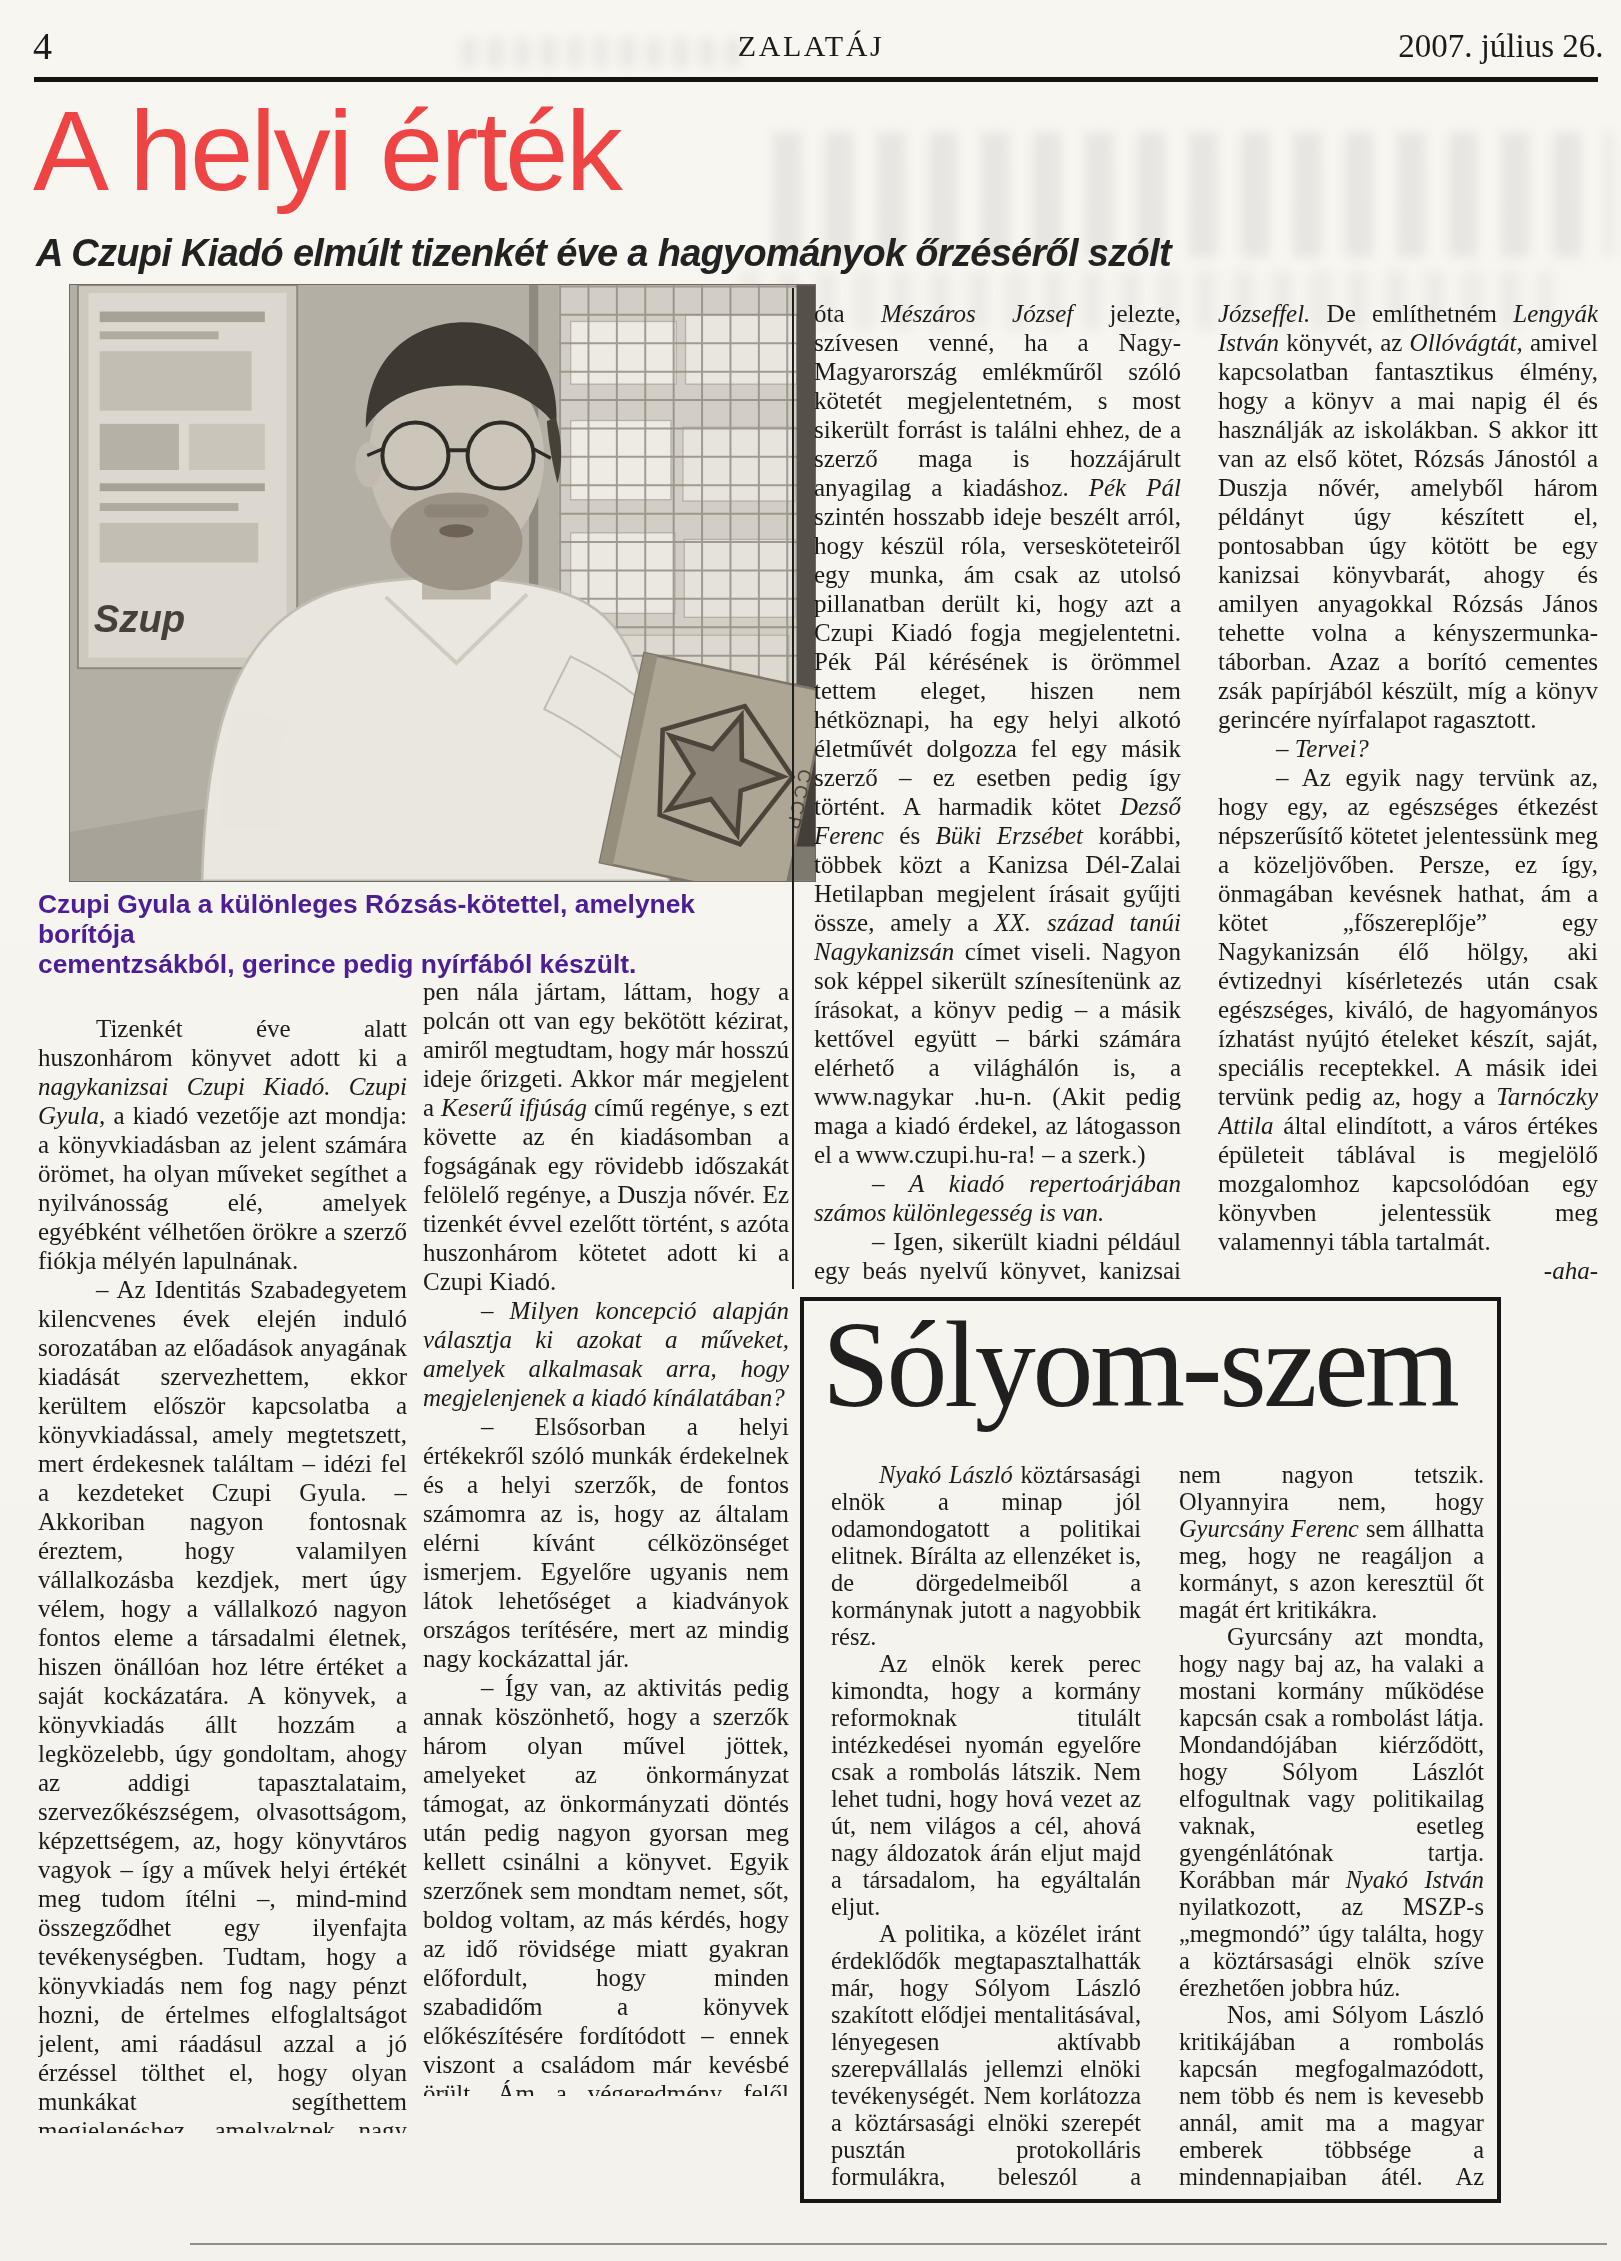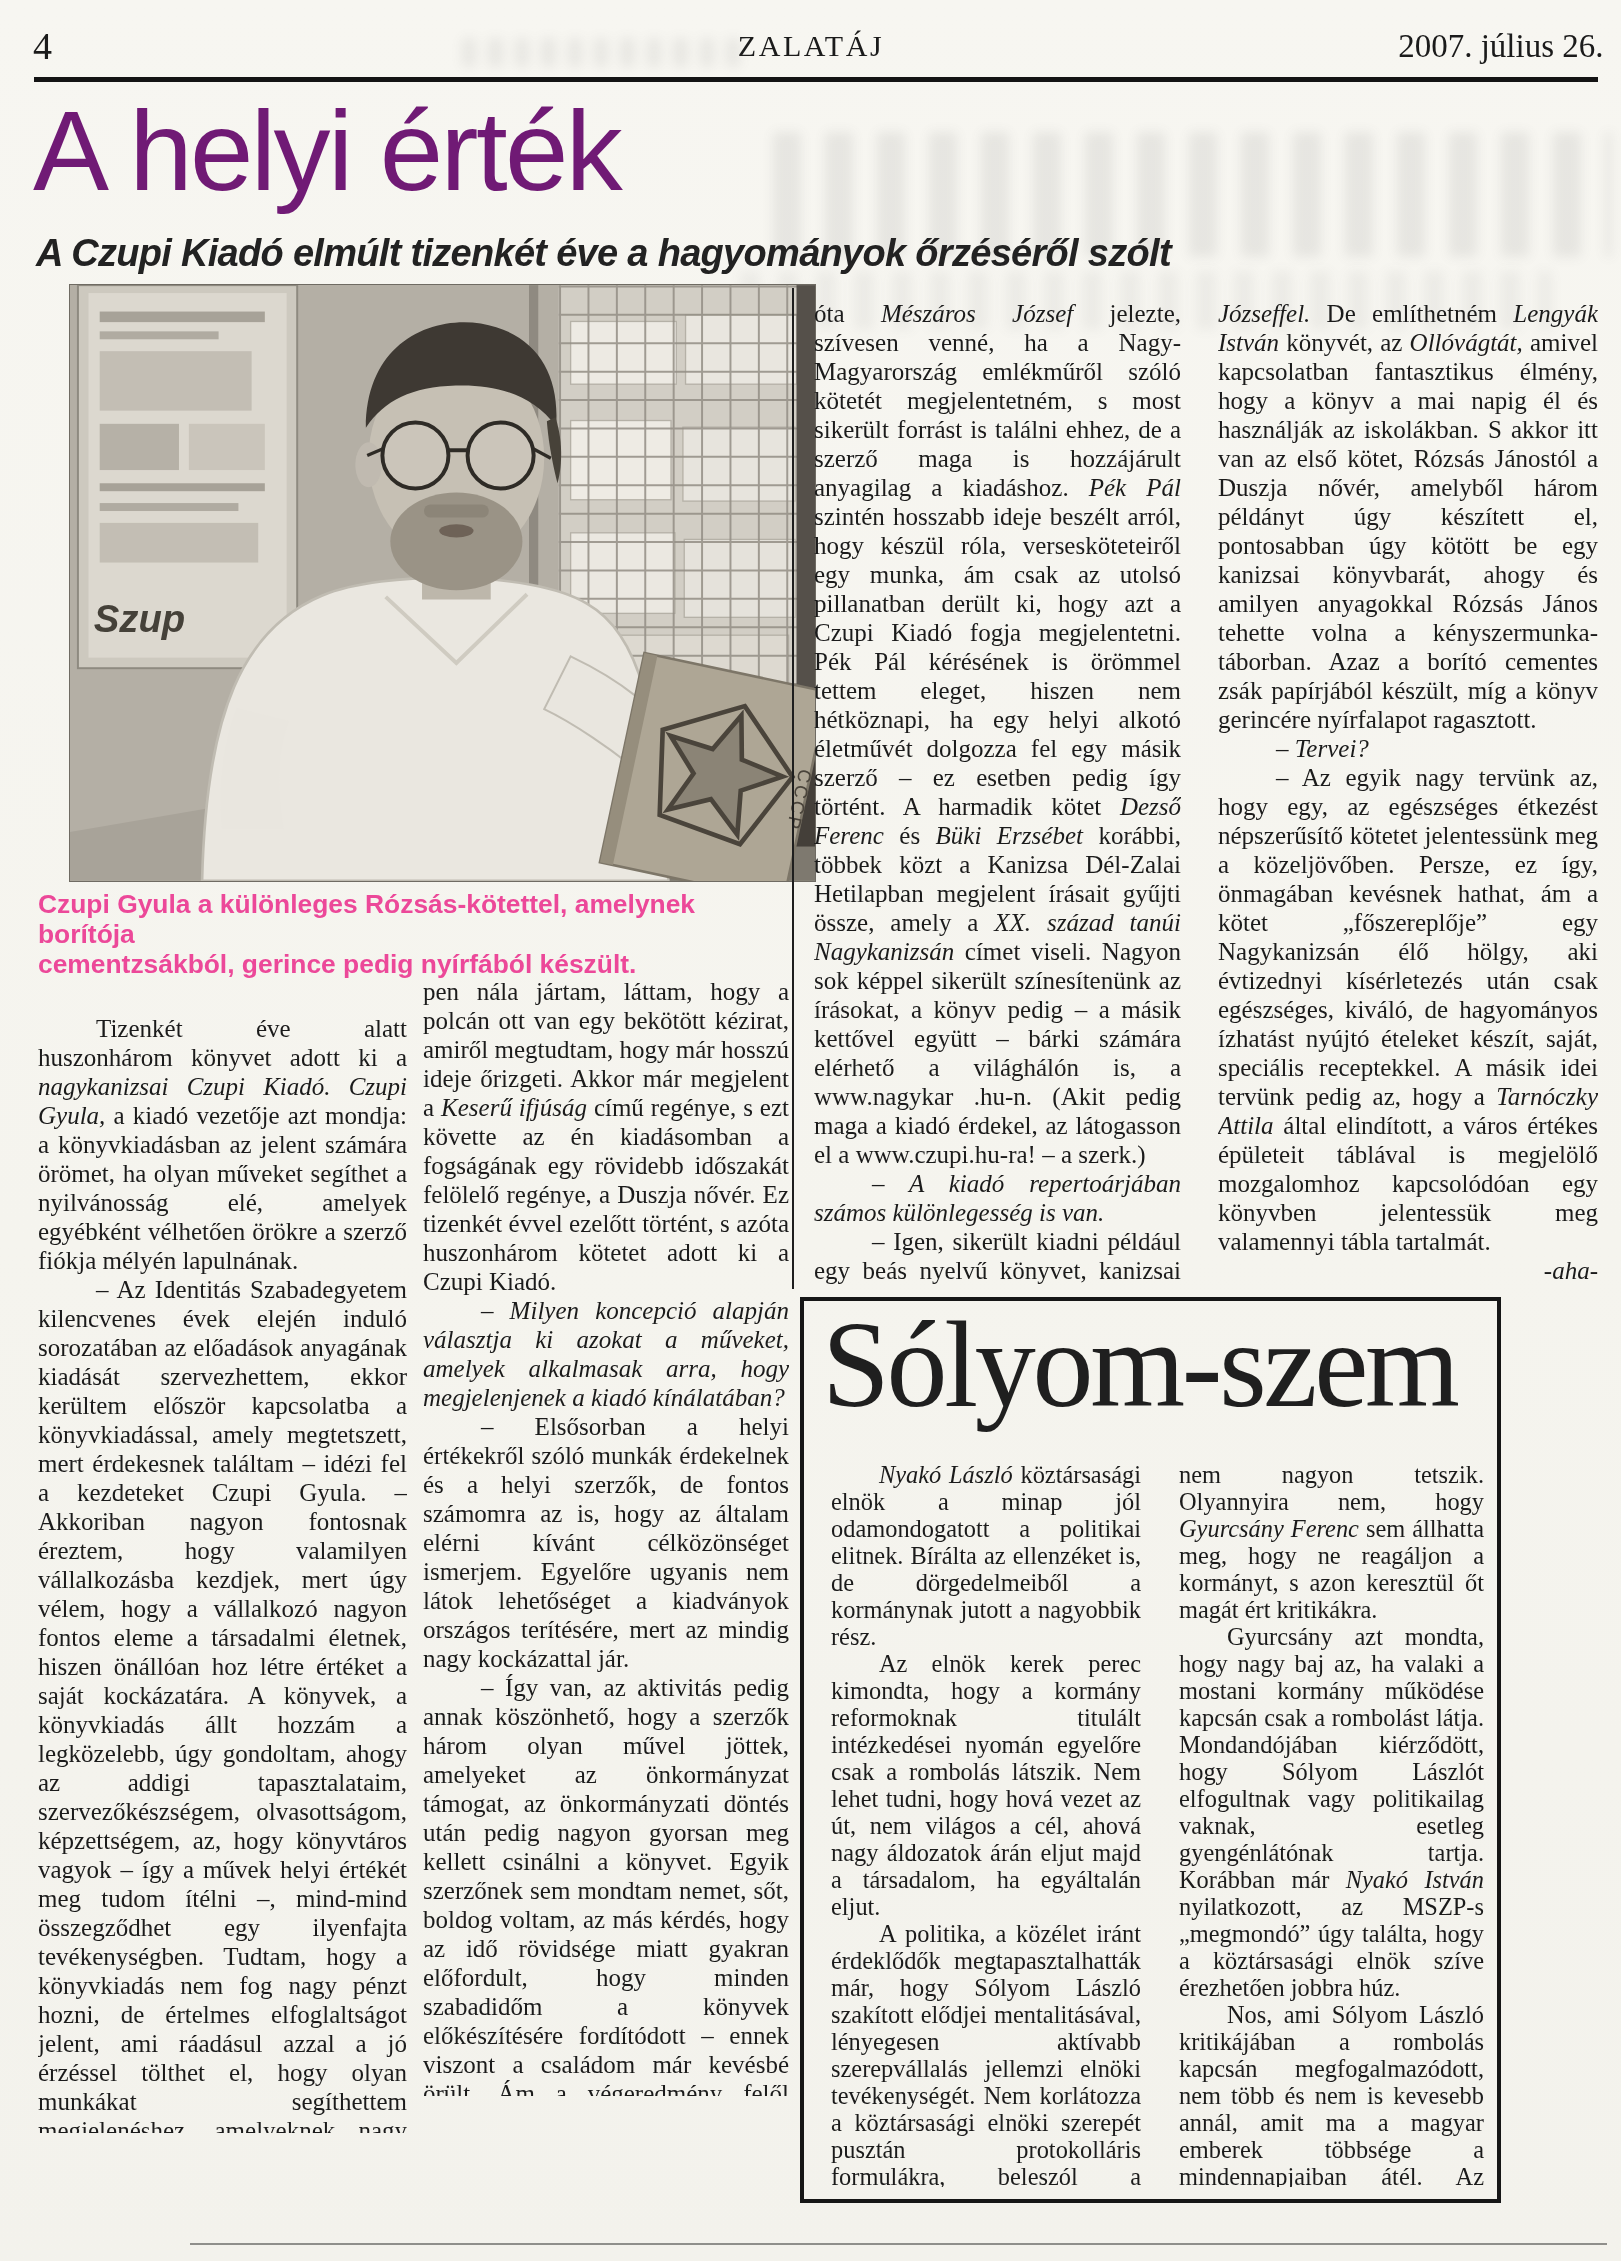--- a/index.html
+++ b/index.html
@@ -10,32 +10,32 @@
   }
   .abs{position:absolute;}
   
   .pageno{left:33px;top:24px;font-size:38px;letter-spacing:0.7px;}
   .masthead{left:0;right:0;top:29px;text-align:center;font-size:30px;letter-spacing:2.6px;}
   .dateline{right:18.5px;top:28px;font-size:33px;}
   .toprule{left:34px;top:77px;width:1564px;height:5.3px;background:#141414;}
   
   .headline{
     left:33px;top:91px;font-family:"Liberation Sans", sans-serif;
-    font-size:114px;line-height:1.05;letter-spacing:-2.6px;color:#701a75;font-weight:500;
+    font-size:114px;line-height:1.05;letter-spacing:-2.6px;color:#ef4444;font-weight:500;
   }
   .subheadline{
     left:36px;top:232px;font-family:"Liberation Sans", sans-serif;
     font-size:38px;font-weight:700;font-style:italic;color:#222;letter-spacing:-0.7px;
   }
   
   .photo{left:38px;top:285px;width:745px;height:596px;background:#b6b1a7;outline:1.3px solid #6f6b63;margin-left:32px;}
   .photo svg{display:block;}
   .caption{
     left:38px;top:889px;width:759px;font-family:"Liberation Sans", sans-serif;
-    font-weight:700;font-size:26.4px;line-height:30px;color:#ec4899;
+    font-weight:700;font-size:26.4px;line-height:30px;color:#4c1d95;
   }
   
   .body-col{font-size:25px;line-height:29px;text-align:justify;overflow:hidden;}
   .body-col p{margin:0;text-indent:58px;}
   .body-col p.noind{text-indent:0;}
   .body-col p.sigline{text-align:right;text-indent:0;font-style:italic;}
   .col1{left:38px;top:1014px;width:369px;height:1119px;}
   .col2{left:423px;top:977px;width:366px;height:1119px;}
   .col3{left:814px;top:299px;width:367px;height:991px;}
   .col4{left:1218px;top:299px;width:380px;height:1001px;}

